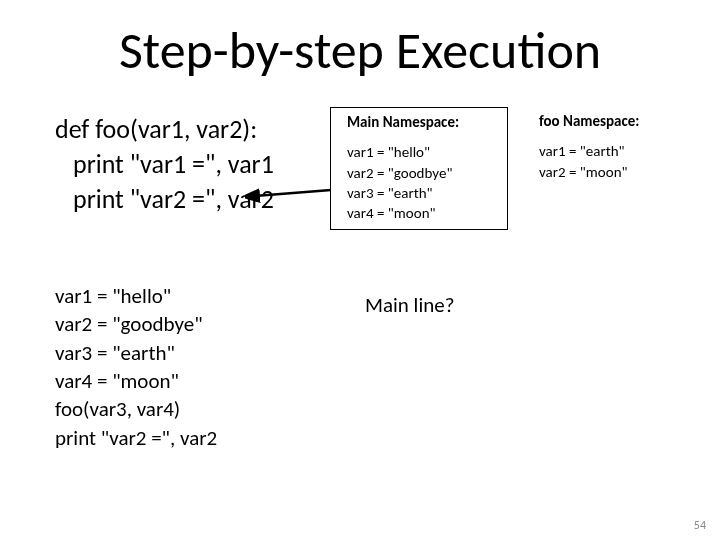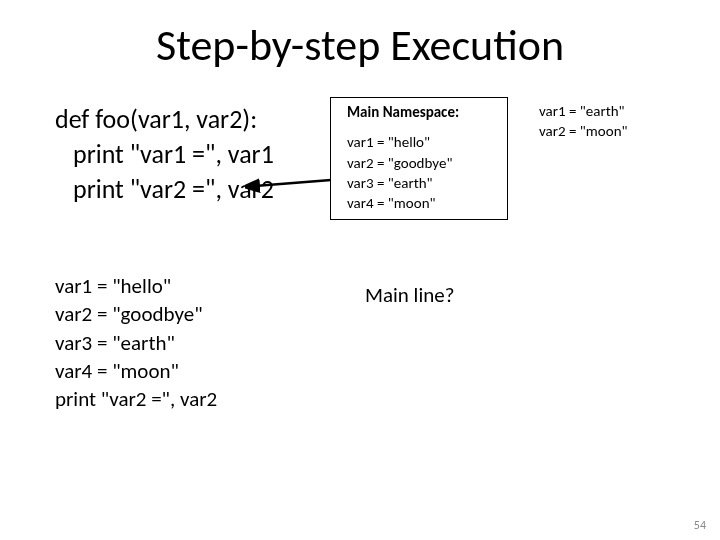--- a/index.html
+++ b/index.html
@@ -6,21 +6,21 @@
   body {
     width: 720px;
     height: 540px;
     background: #fff;
     font-family: Calibri, Arial, sans-serif;
     position: relative;
     overflow: hidden;
   }
   .title {
     text-align: center;
-    font-size: 44px;
+    font-size: 52px;
     font-weight: 400;
     margin-top: 18px;
     color: #000;
   }
   .content {
     position: relative;
     width: 100%;
     height: calc(100% - 80px);
   }
   .code-top {
@@ -102,32 +102,34 @@
     <div class="ln">def foo(var1, var2):</div>
     <div class="ln indent">print "var1 =", var1</div>
     <div class="ln indent">print "var2 =", var2</div>
   </div>
 
   <div class="code-bottom">
     <div class="ln">var1 = "hello"</div>
     <div class="ln">var2 = "goodbye"</div>
     <div class="ln">var3 = "earth"</div>
     <div class="ln">var4 = "moon"</div>
+    <div class="ln">foo(var3, var4)</div>
     <div class="ln">print "var2 =", var2</div>
   </div>
 
   <div class="ns-box ns-main">
     <div class="ns-title">Main Namespace:</div>
     <div class="ns-line">var1 = "hello"</div>
     <div class="ns-line">var2 = "goodbye"</div>
     <div class="ns-line">var3 = "earth"</div>
     <div class="ns-line">var4 = "moon"</div>
   </div>
 
   <div class="ns-box ns-foo">
+    <div class="ns-title">foo Namespace:</div>
     <div class="ns-line">var1 = "earth"</div>
     <div class="ns-line">var2 = "moon"</div>
   </div>
 
   <svg class="arrow" viewBox="0 0 90 30">
     <defs>
       <marker id="ahead" markerWidth="10" markerHeight="10" refX="2" refY="3" orient="auto">
         <path d="M0,0 L0,6 L8,3 z" fill="#000"></path>
       </marker>
     </defs>

